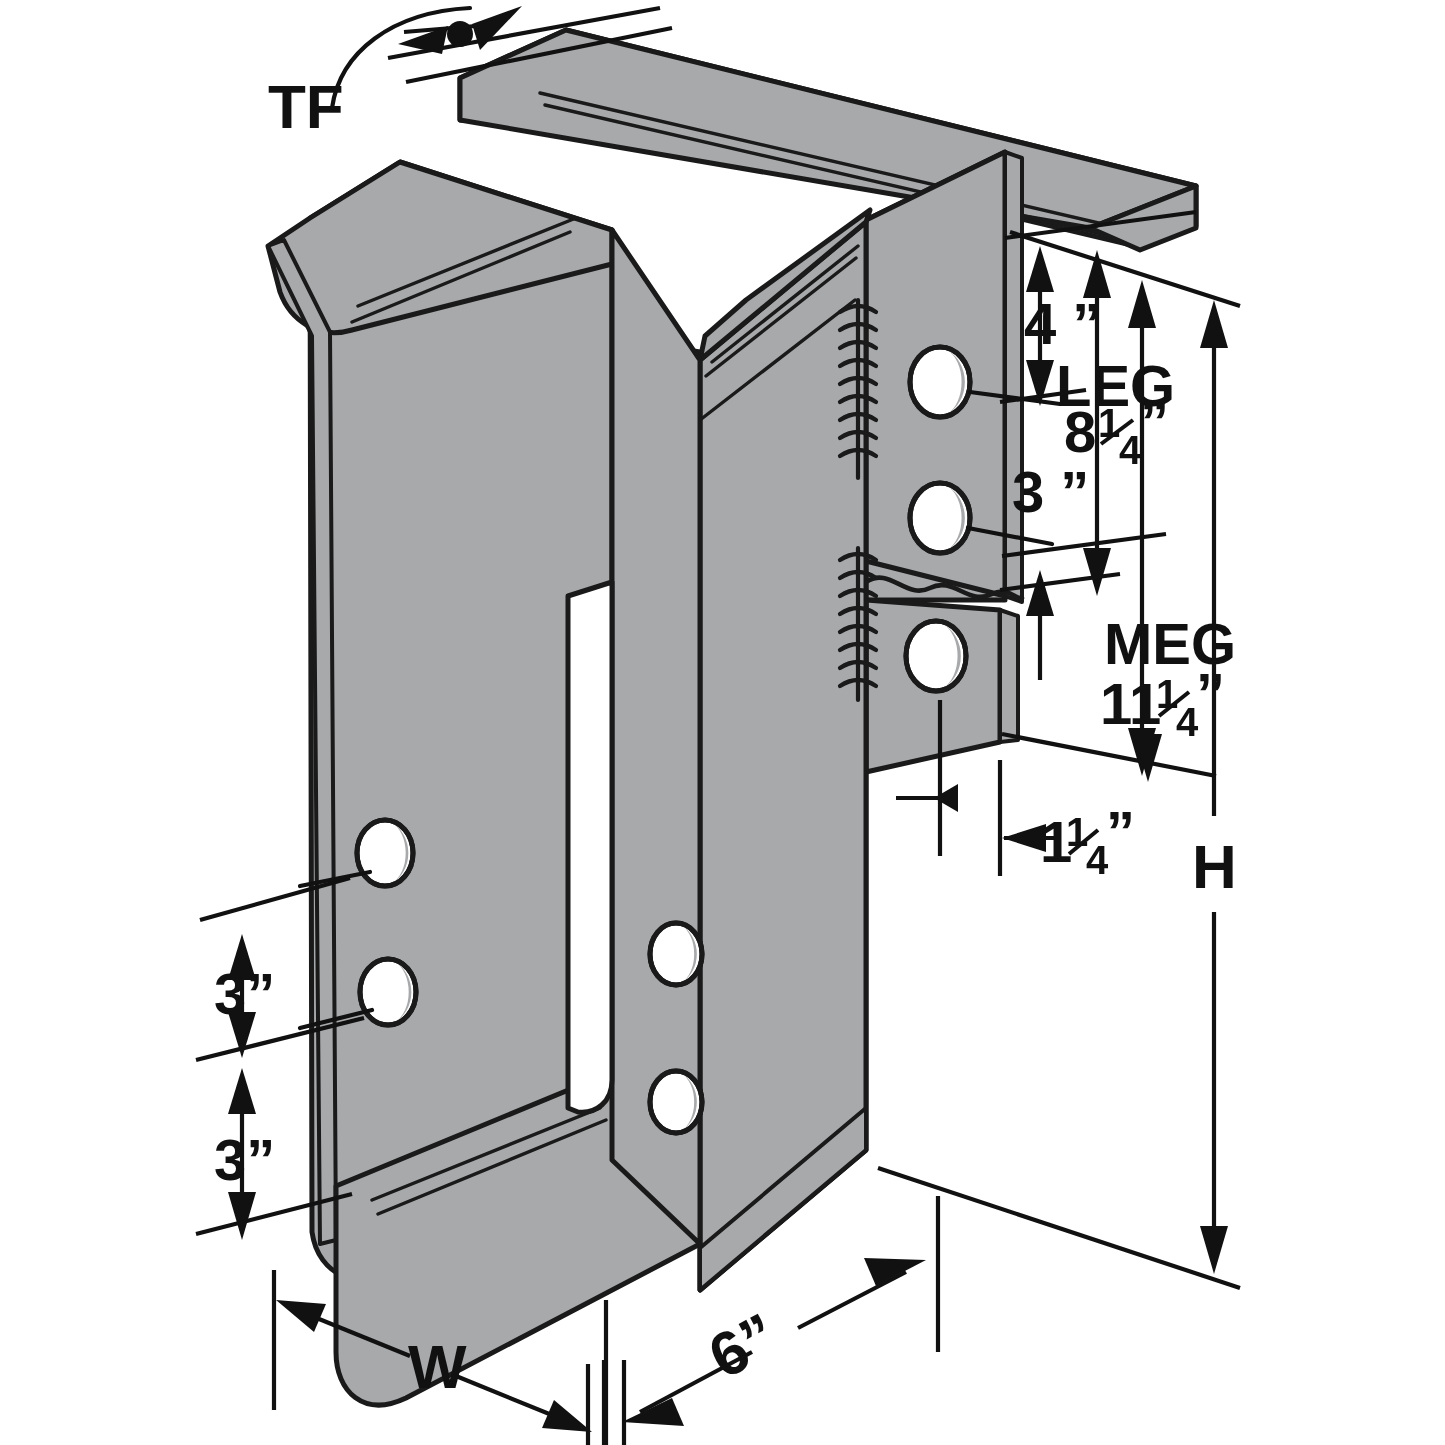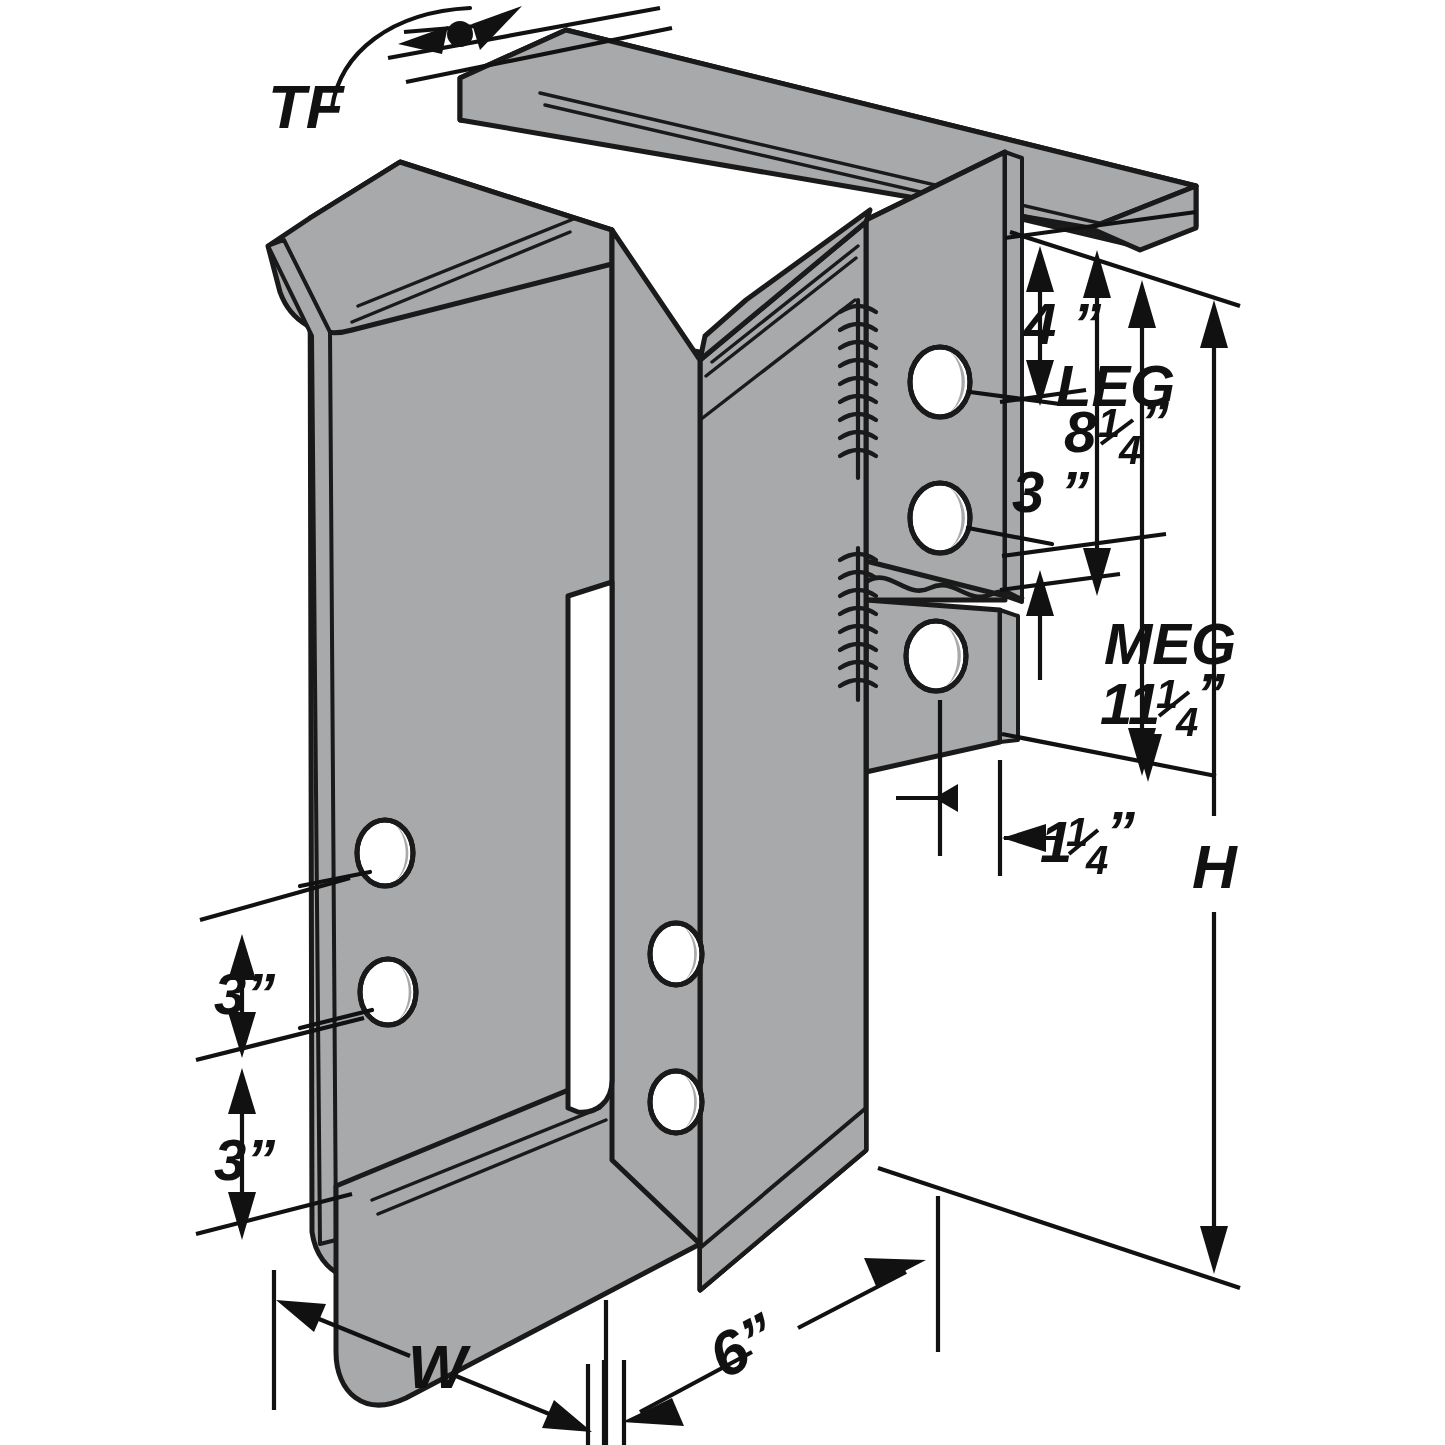--- a/index.html
+++ b/index.html
@@ -6,21 +6,20 @@
     margin: 0;
     padding: 0;
     background: #ffffff;
   }
   #canvas-wrap {
     width: 1445px;
     height: 1445px;
     position: relative;
     background: #ffffff;
     font-family: "Liberation Sans", sans-serif;
-    font-style: italic;
   }
   svg#drawing {
     display: block;
     width: 1445px;
     height: 1445px;
   }
   .metal { fill: #a7a9ab; stroke: #1a1a1a; stroke-width: 5; stroke-linejoin: round; }
   .metal-thin { fill: #a7a9ab; stroke: #1a1a1a; stroke-width: 4; stroke-linejoin: round; }
   .hole { fill: #ffffff; stroke: #1a1a1a; stroke-width: 5; }
   .hole-shade { fill: #a7a9ab; stroke: none; }

